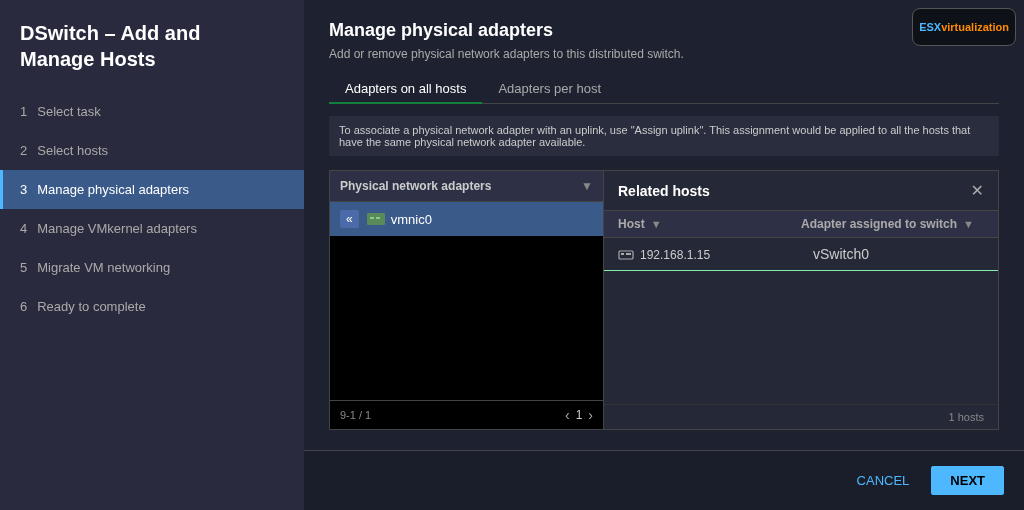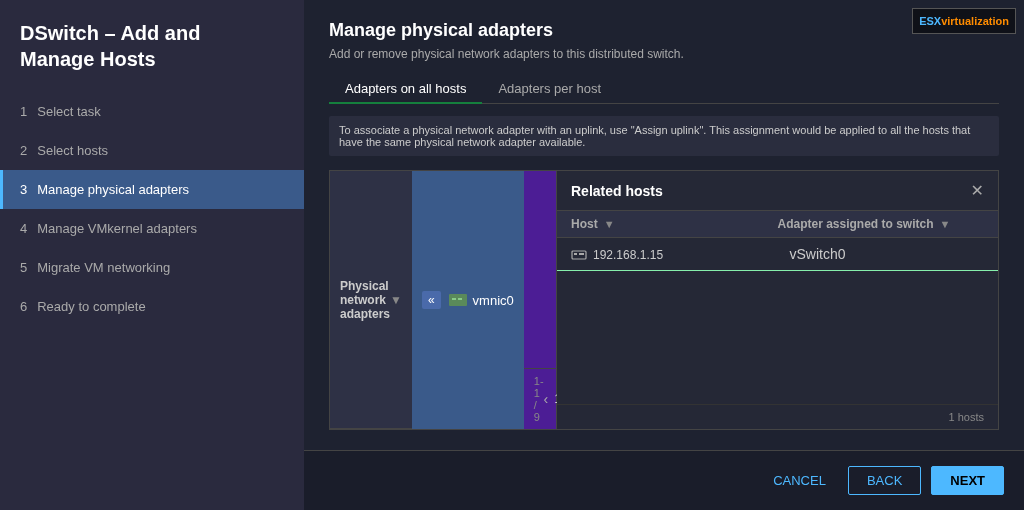--- a/index.html
+++ b/index.html
@@ -107,25 +107,25 @@
     }
     
     .tables-row {
       display: flex;
       gap: 0;
       flex: 1;
       min-height: 0;
     }
     
     .adapters-panel {
-      width: 228px;
-      background: #4c1d95;
+      width: 275px;
+      background: #000000;
       border: 1px solid #444;
       display: flex;
-      flex-direction: row;
+      flex-direction: column;
       flex-shrink: 0;
     }
     .panel-header {
       display: flex;
       align-items: center;
       justify-content: space-between;
       padding: 8px 10px;
       background: #2e3145;
       border-bottom: 1px solid #444;
       font-size: 12px;
@@ -328,22 +328,22 @@
       padding: 6px 18px;
       border-radius: 2px;
     }
     
     .watermark {
       position: absolute;
       top: 8px;
       right: 8px;
       background: rgba(0,0,0,0.5);
       border: 1px solid #555;
-      padding: 6px 6px;
-      border-radius: 0;
+      padding: 12px 6px;
+      border-radius: 8px;
       font-size: 11px;
       color: #ccc;
     }
   </style>
 </head>
 <body>
 
 <div class="main-container" style="position:relative;">
 
   <div class="sidebar">
@@ -400,21 +400,21 @@
               <svg width="16" height="10" viewBox="0 0 16 10">
                 <rect x="0" y="0" width="16" height="10" rx="1" fill="#5a8a5a"></rect>
                 <rect x="2" y="3" width="4" height="2" fill="#88cc88"></rect>
                 <rect x="8" y="3" width="4" height="2" fill="#88cc88"></rect>
               </svg>
             </span>
             <span class="adapter-name">vmnic0</span>
           </div>
           <div style="flex:1;"></div>
           <div class="pagination">
-            <span>1-1 / 9</span>
+            <span>9-1 / 1</span>
             <div class="pagination-controls">
               <button>‹</button>
               <span>1</span>
               <button>›</button>
             </div>
           </div>
         </div>
 
         <div class="related-hosts-panel">
           <div class="related-hosts-header">
@@ -445,21 +445,20 @@
             <div class="col-adapter-val">vSwitch0</div>
           </div>
           <div style="flex:1;"></div>
           <div class="hosts-count">1 hosts</div>
         </div>
       </div>
     </div>
 
     <div class="footer">
       <button class="btn-cancel">CANCEL</button>
-      <button class="btn-back">BACK</button>
       <button class="btn-next">NEXT</button>
     </div>
   </div>
 
   <div class="watermark">
     <span style="color:#4db8ff;font-weight:bold;">ESX</span><span style="color:#ff8c00;font-weight:bold;">virtualization</span>
   </div>
 </div>
 
 </body></html>

